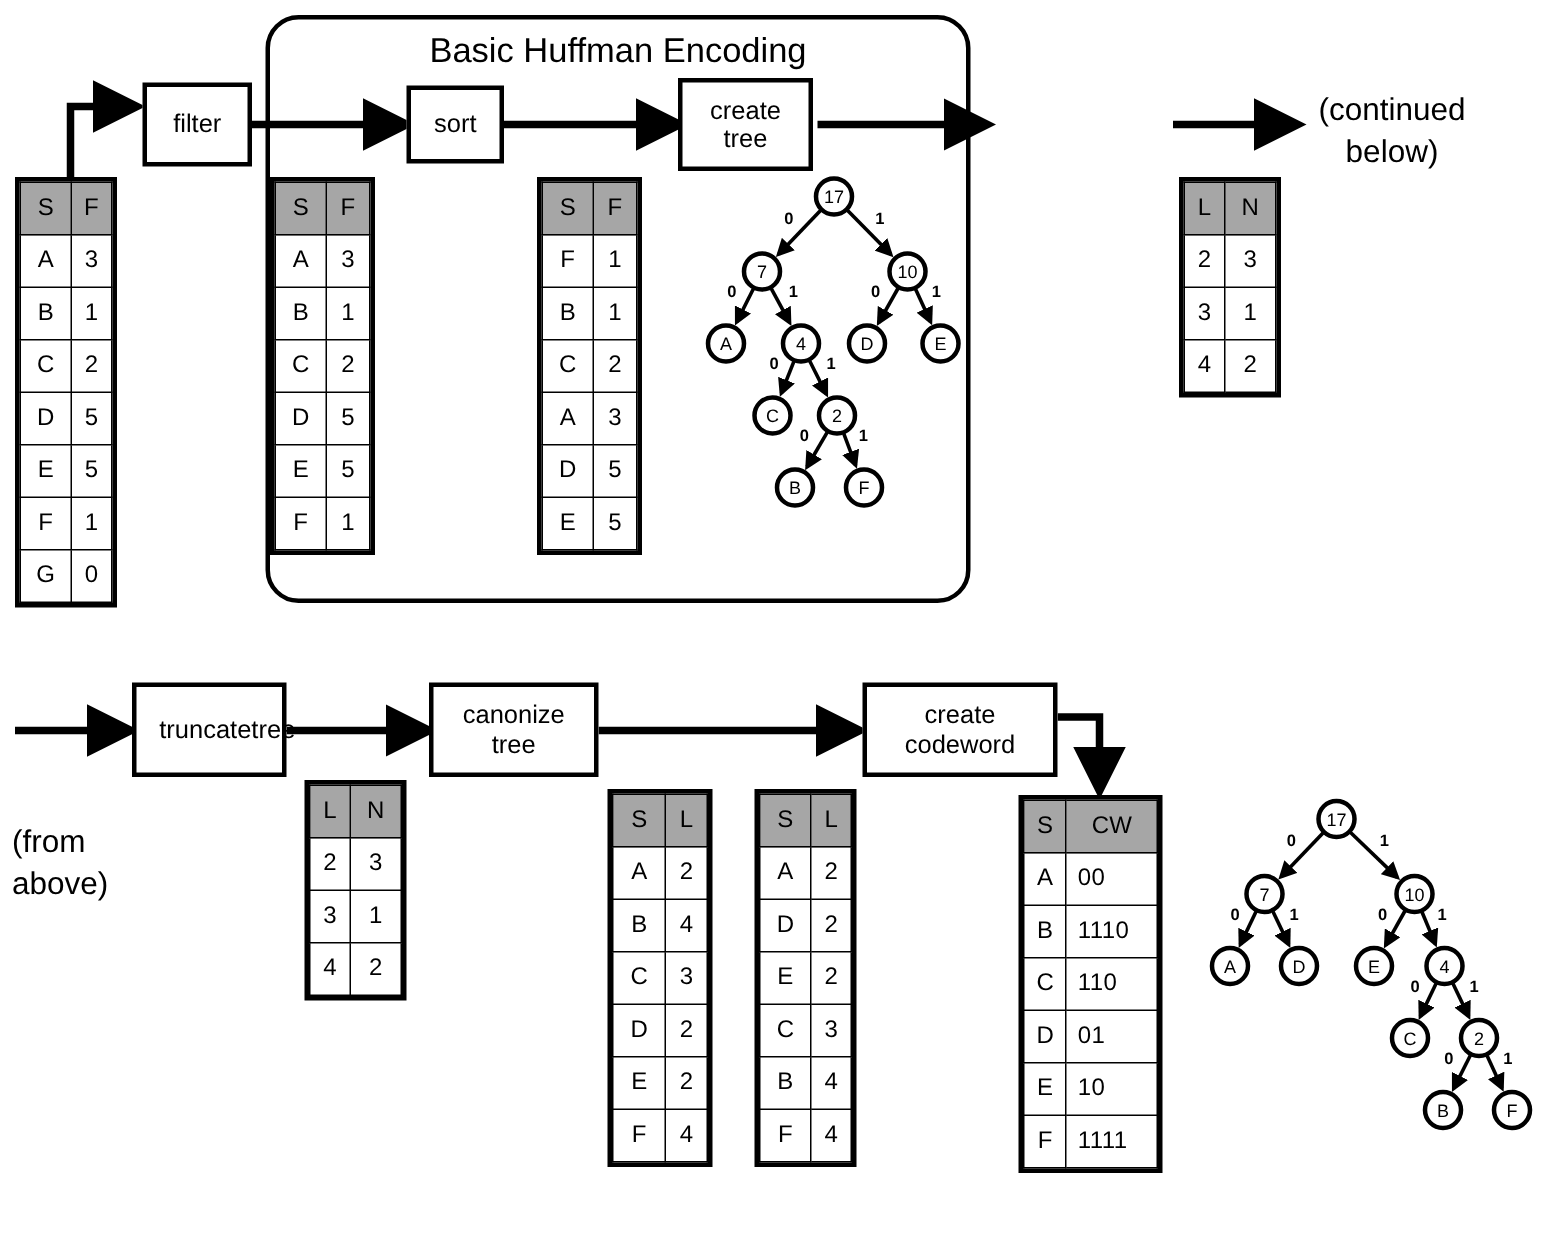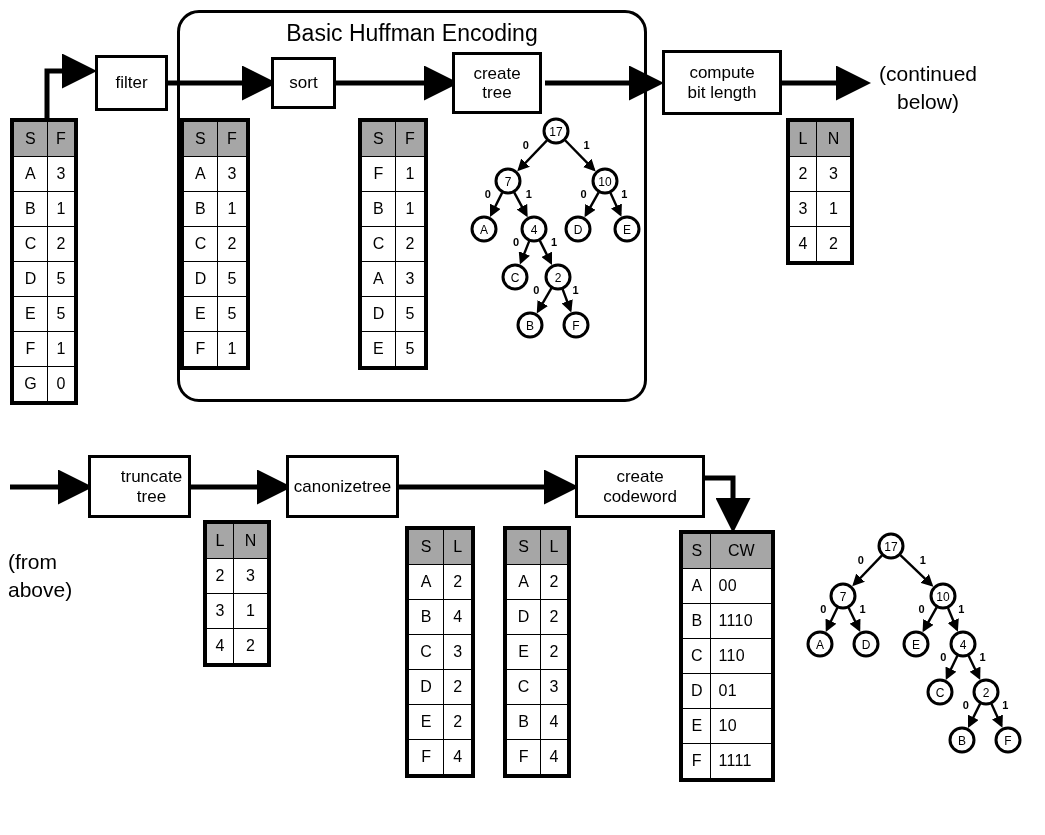--- a/index.html
+++ b/index.html
@@ -80,36 +80,32 @@
 
   <div class="pbox" style="left:271px;top:57px;width:65px;height:52px;">
     <span>sort</span>
   </div>
 
   <div class="pbox" style="left:452px;top:52px;width:90px;height:62px;flex-direction:column;">
     <span>create</span>
     <span>tree</span>
   </div>
 
-  <div class="pbox" style="left:662px;top:50px;width:120px;height:65px;flex-direction:column;">
-    <span>compute</span>
-    <span>bit length</span>
-  </div>
 
   <div class="ftext" style="left:868px;top:60px;width:120px;">
     <div>(continued</div>
     <div>below)</div>
   </div>
 
-  <div class="pbox" style="left:88px;top:455px;width:103px;height:63px;flex-direction:column;padding-left:24px;">
+  <div class="pbox" style="left:88px;top:455px;width:103px;height:63px;flex-direction:row;padding-left:24px;">
     <span>truncate</span>
     <span>tree</span>
   </div>
 
-  <div class="pbox" style="left:286px;top:455px;width:113px;height:63px;flex-direction:row;">
+  <div class="pbox" style="left:286px;top:455px;width:113px;height:63px;flex-direction:column;">
     <span>canonize</span>
     <span>tree</span>
   </div>
 
   <div class="pbox" style="left:575px;top:455px;width:130px;height:63px;flex-direction:column;">
     <span>create</span>
     <span>codeword</span>
   </div>
 
   <div class="ftext" style="left:8px;top:505px;width:90px;text-align:left;margin-top:43px;">

